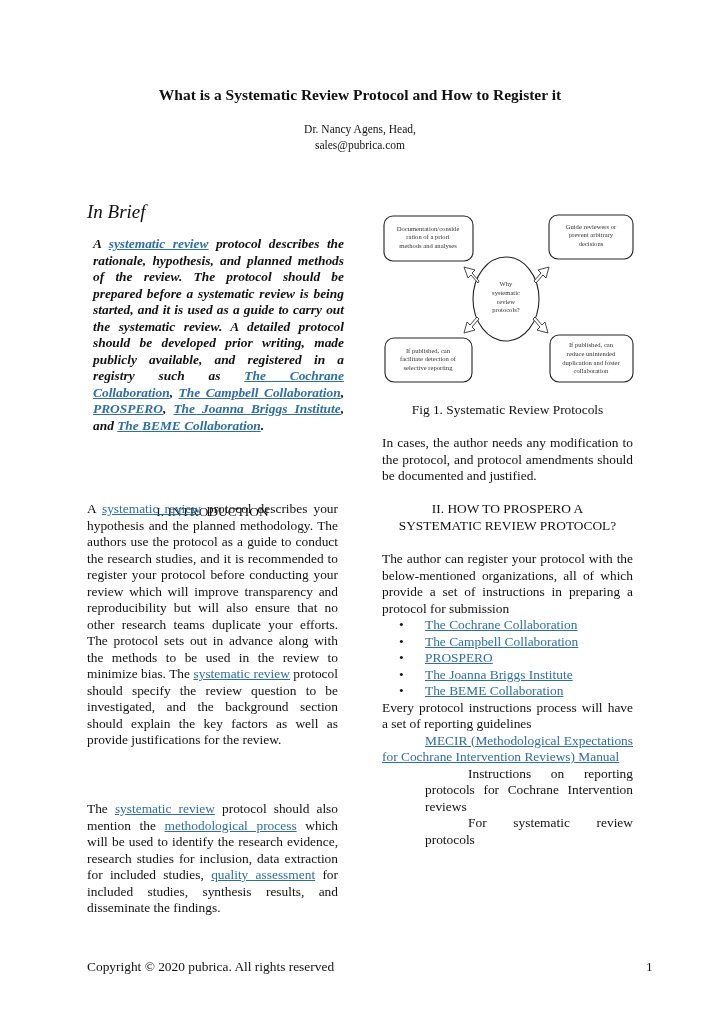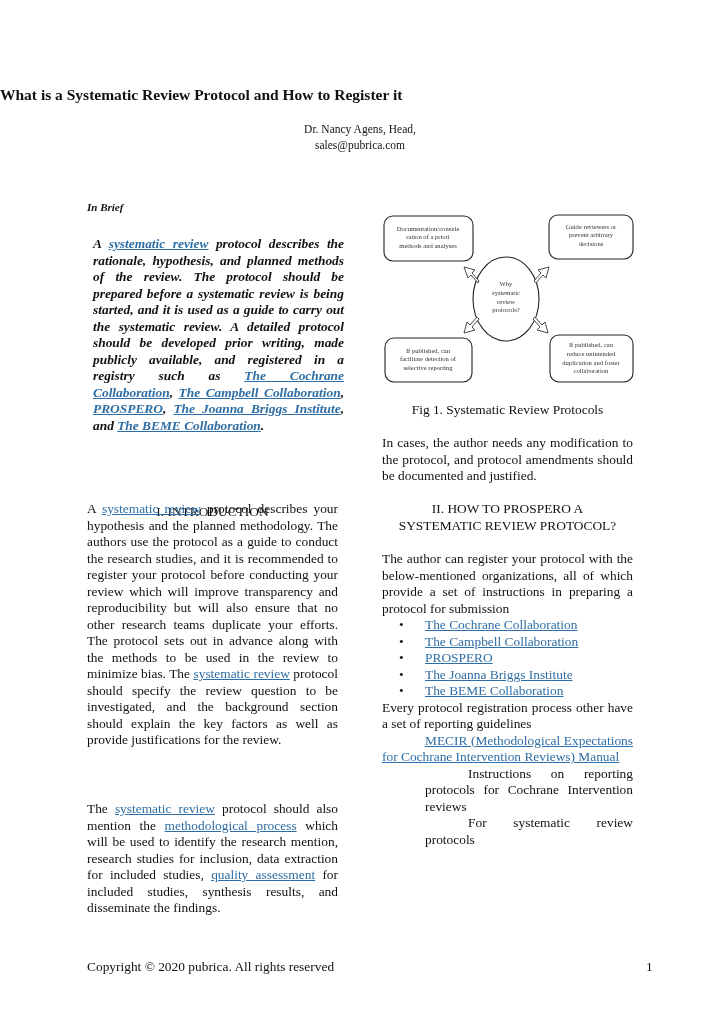--- a/index.html
+++ b/index.html
@@ -1,26 +1,26 @@
 <!DOCTYPE html>
 <html><head>
 <meta charset="utf-8">
 <style>
   html, body { margin: 0; padding: 0; background: #ffffff; }
   body { width: 720px; height: 1018px; position: relative; overflow: hidden;
          font-family: "Liberation Serif", serif; color: #111; }
-  .title { position: absolute; left: 0; width: 720px; top: 86px; text-align: left;
+  .title { position: absolute; left: 0; width: 720px; top: 86px; text-align: center;
            font-size: 15.5px; font-weight: bold; }
   .author { position: absolute; left: 0; width: 720px; top: 122px; text-align: center;
             font-size: 11.5px; line-height: 15.5px; }
   .col { position: absolute; font-size: 13.4px; line-height: 16.5px; }
   .left { left: 87px; width: 251px; }
   .right { left: 382px; width: 251px; }
   .just { text-align: justify; }
-  .brief-h { position: absolute; left: 87px; top: 201px; font-size: 11px; font-weight: bold; font-style: italic; }
+  .brief-h { position: absolute; left: 87px; top: 201px; font-size: 19px; font-weight: normal; font-style: italic; }
   .brief { top: 236px; font-weight: bold; font-style: italic; text-align: justify; margin-left: 6px; }
   a, .lnk { color: #2e6ea6; text-decoration: underline; }
   .sec-h { text-align: center; }
   .fig { position: absolute; left: 382px; top: 213px; width: 252px; height: 172px; }
   .caption { position: absolute; left: 382px; width: 251px; top: 402px; text-align: center; font-size: 13.4px; }
   ul.reg { margin: 0; padding: 0 0 0 43px; list-style: none; }
   ul.reg li { position: relative; }
   ul.reg li::before { content: "\2022"; position: absolute; left: -26px; color: #111; }
   .indent { padding-left: 43px; }
   .footer { position: absolute; top: 959px; left: 87px; font-size: 13.4px; }
@@ -44,21 +44,21 @@
   <p class="lastleft"><span>A </span><a>systematic review</a><span> protocol describes the rationale, hypothesis, and planned methods of the review. The protocol should be prepared before a systematic review is being started, and it is used as a guide to carry out the systematic review. A detailed protocol should be developed prior writing, made publicly available, and registered in a registry such as </span><a>The Cochrane Collaboration</a><span>, </span><a>The Campbell Collaboration</a><span>, </span><a>PROSPERO</a><span>, </span><a>The Joanna Briggs Institute</a><span>, and </span><a>The BEME Collaboration</a><span>.</span></p>
 </div>
 
 <div class="col left sec-h" style="top:468px;margin-top:36px;">I. INTRODUCTION</div>
 
 <div class="col left just" style="top:501px;">
   <p class="lastleft"><span>A </span><a>systematic review</a><span> protocol describes your hypothesis and the planned methodology. The authors use the protocol as a guide to conduct the research studies, and it is recommended to register your protocol before conducting your review which will improve transparency and reproducibility but will also ensure that no other research teams duplicate your efforts. The protocol sets out in advance along with the methods to be used in the review to minimize bias. The </span><a>systematic review</a><span> protocol should specify the review question to be investigated, and the background section should explain the key factors as well as provide justifications for the review.</span></p>
 </div>
 
 <div class="col left just" style="top:801px;">
-  <p class="lastleft"><span>The </span><a>systematic review</a><span> protocol should also mention the </span><a>methodological process</a><span> which will be used to identify the research mention, research studies for inclusion, data extraction for included studies, </span><a>quality assessment</a><span> for included studies, synthesis results, and disseminate the findings.</span></p>
+  <p class="lastleft"><span>The </span><a>systematic review</a><span> protocol should also mention the </span><a>methodological process</a><span> which will be used to identify the research evidence, research studies for inclusion, data extraction for included studies, </span><a>quality assessment</a><span> for included studies, synthesis results, and disseminate the findings.</span></p>
 </div>
 
 <svg class="fig" viewBox="0 0 252 172" xmlns="http://www.w3.org/2000/svg">
   <defs>
     <style>
       .bx { fill: #fff; stroke: #222; stroke-width: 1.1; }
       .ft { font-family: "Liberation Serif", serif; font-size: 6.6px; fill: #333; text-anchor: middle; }
       .ar { fill: #fff; stroke: #333; stroke-width: 0.9; }
     </style>
   </defs>
@@ -125,20 +125,20 @@
 
 <div class="col right just" style="top:551px;">
   <p class="lastleft">The author can register your protocol with the below-mentioned organizations, all of which provide a set of instructions in preparing a protocol for submission</p>
   <ul class="reg">
     <li><a>The Cochrane Collaboration</a></li>
     <li><a>The Campbell Collaboration</a></li>
     <li><a>PROSPERO</a></li>
     <li><a>The Joanna Briggs Institute</a></li>
     <li><a>The BEME Collaboration</a></li>
   </ul>
-  <p class="lastleft">Every protocol registration process other have a set of reporting guidelines</p>
+  <p class="lastleft">Every protocol instructions process will have a set of reporting guidelines</p>
   <p class="lastleft" style="text-indent:43px;"><a>MECIR (Methodological Expectations for Cochrane Intervention Reviews) Manual</a></p>
   <p class="indent lastleft" style="text-indent:43px;">Instructions on reporting protocols for Cochrane Intervention reviews</p>
   <p class="indent lastleft" style="text-indent:43px;">For systematic review protocols</p>
 </div>
 
 <div class="footer">Copyright © 2020 pubrica. All rights reserved</div>
 <div class="pageno">1</div>
 
 </body></html>

